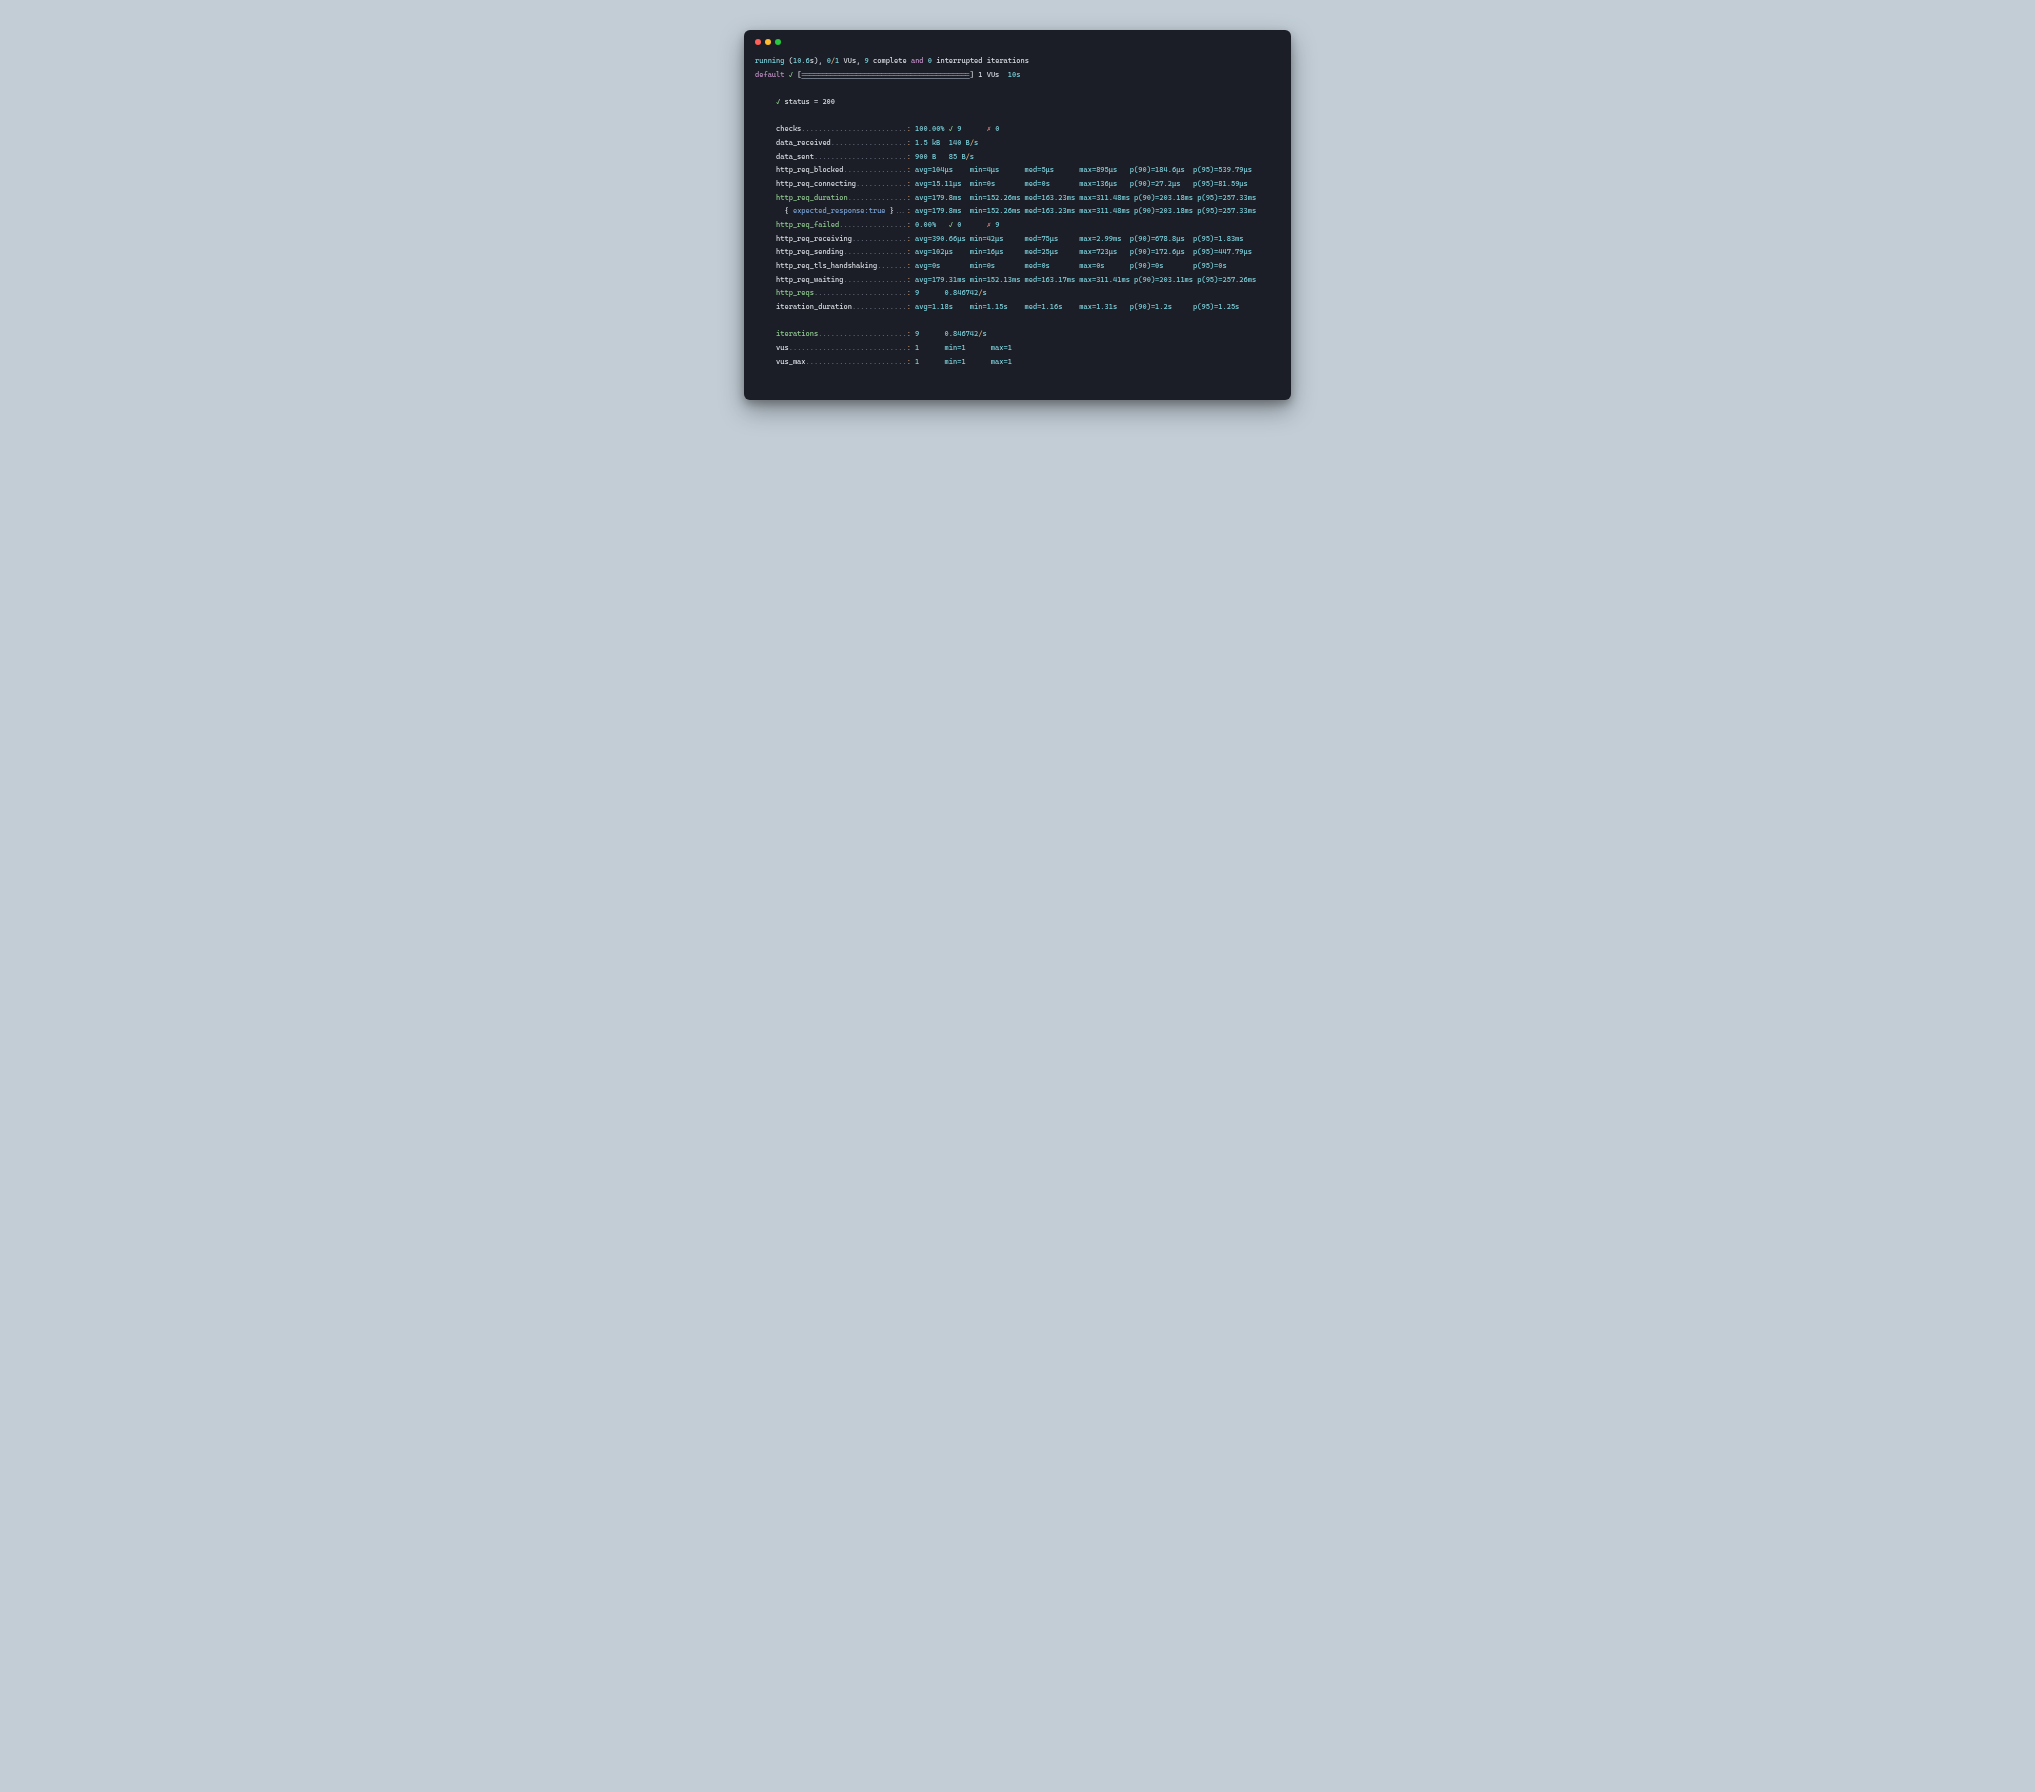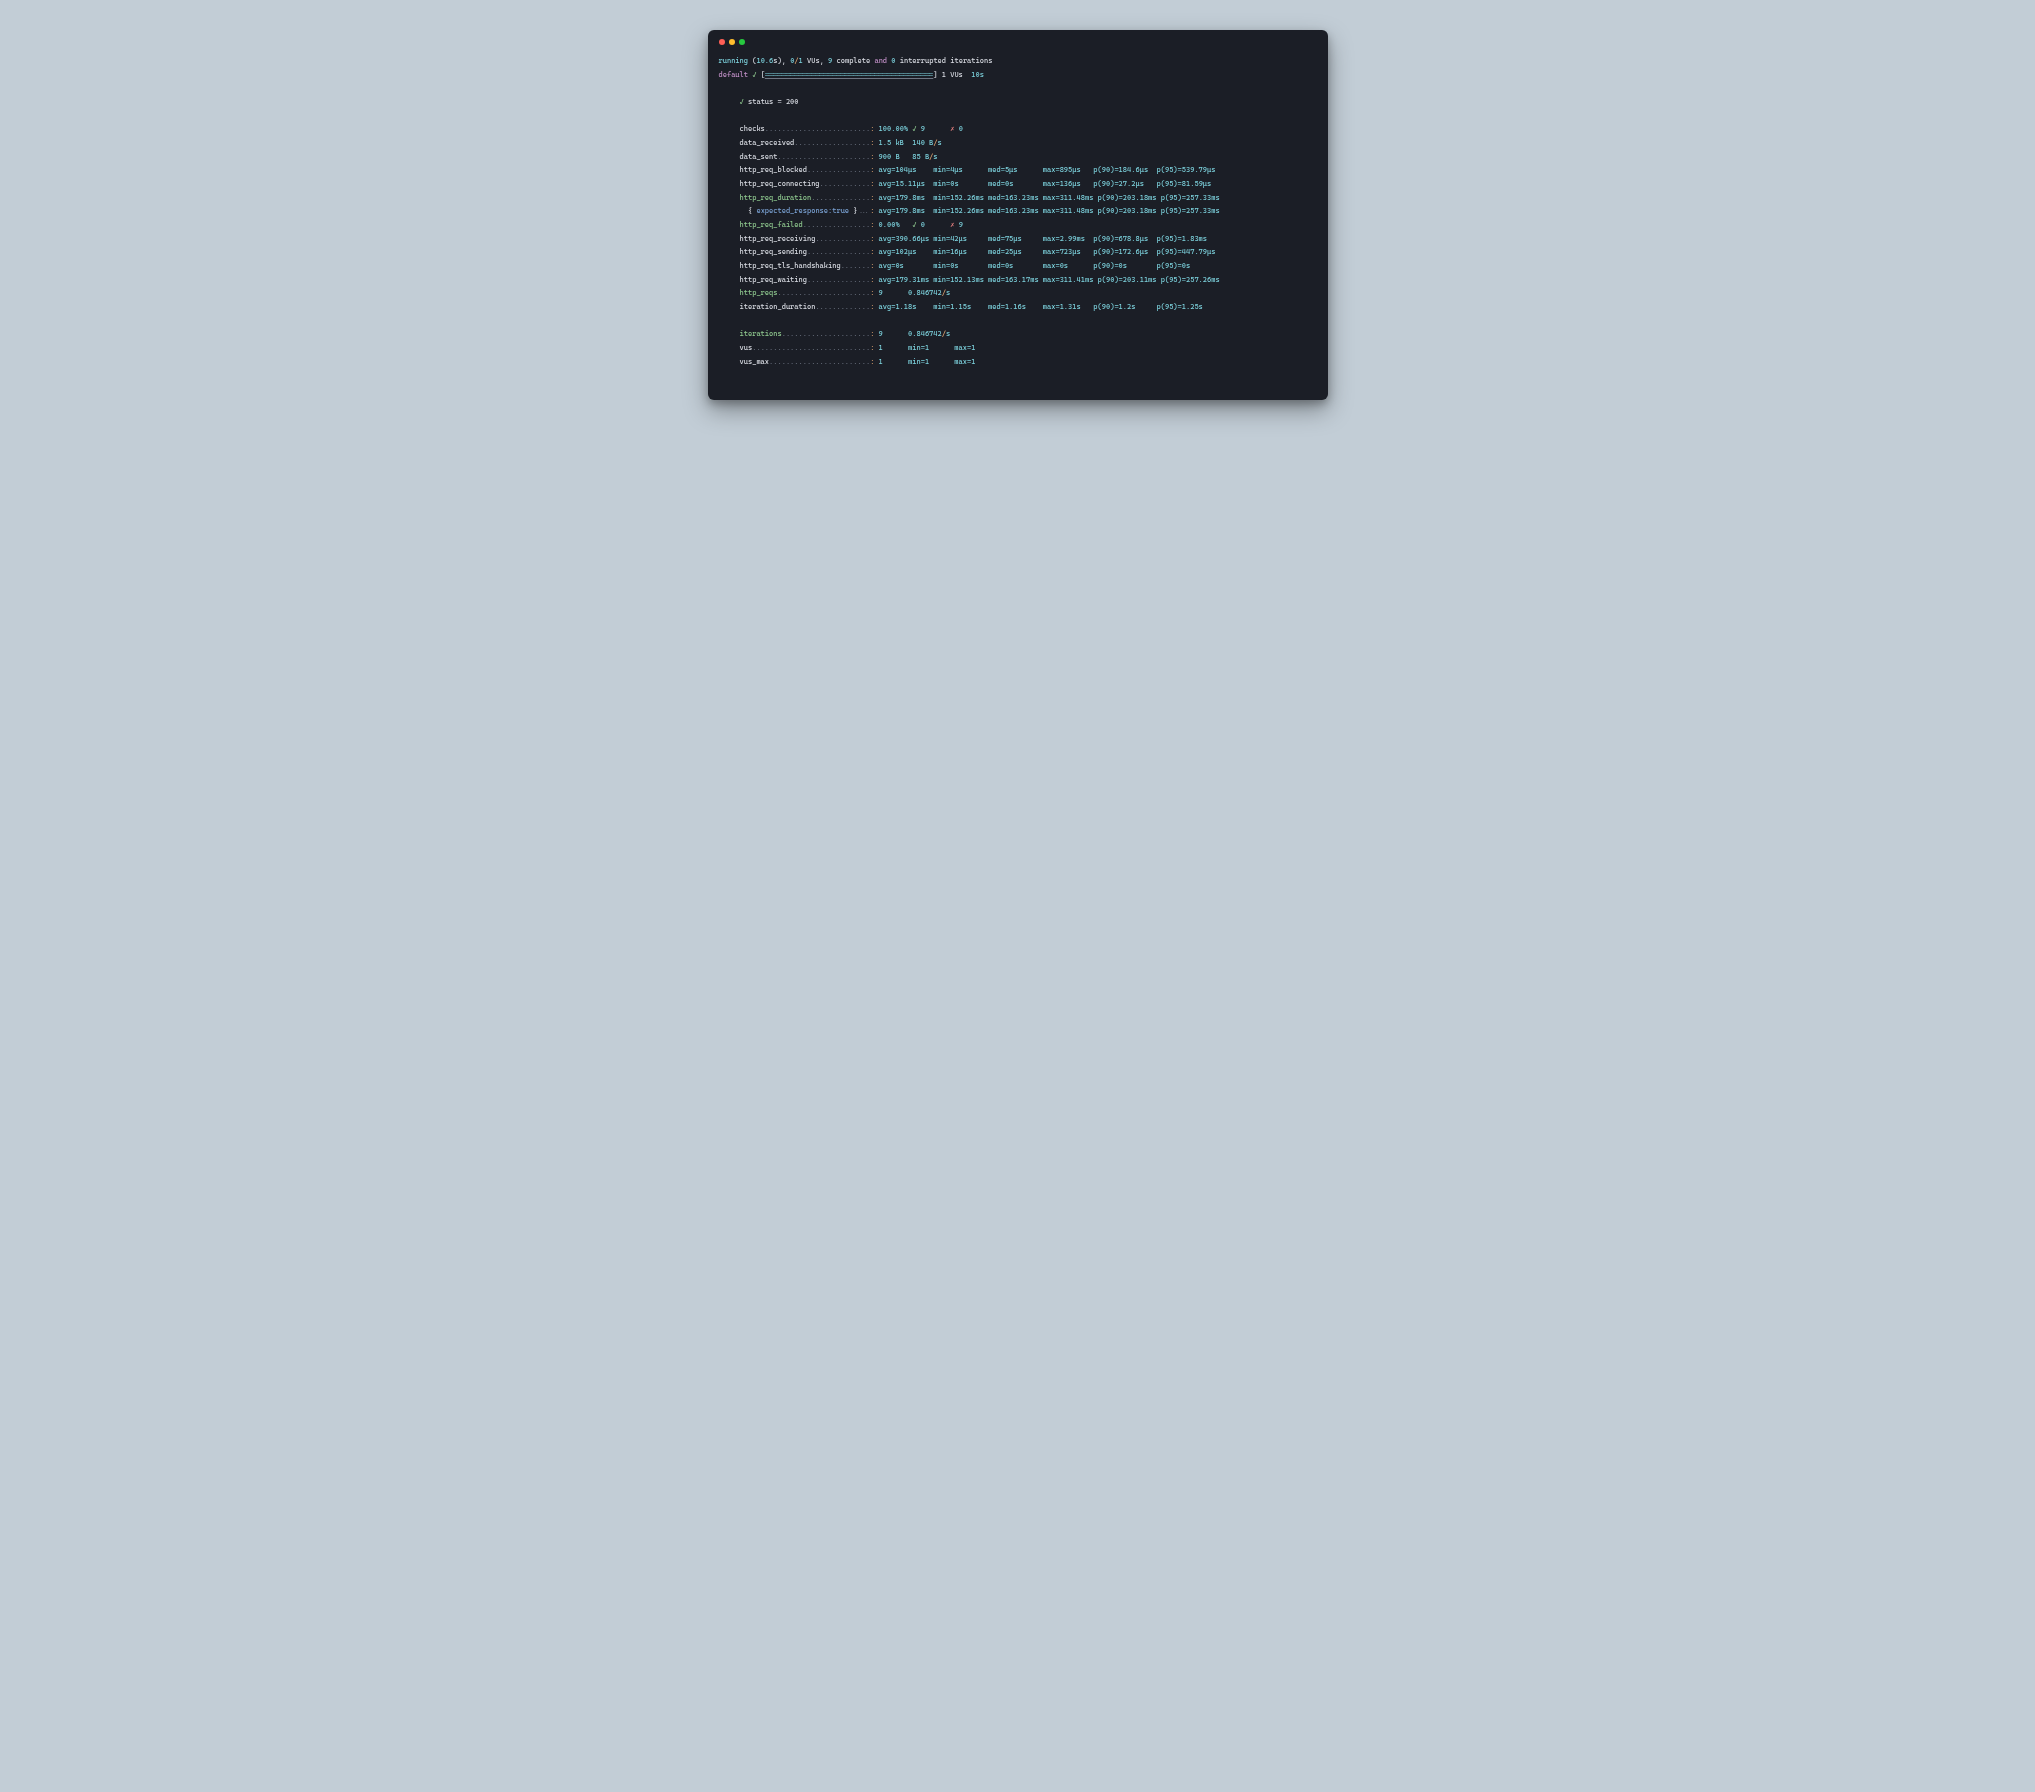--- a/index.html
+++ b/index.html
@@ -11,21 +11,21 @@
     line-height: 1.9;
     min-height: 100vh;
     display: flex;
     align-items: flex-start;
     justify-content: center;
   }
   .terminal {
     background: #1b1e26;
     border-radius: 6px;
     box-shadow: 0 10px 25px rgba(0,0,0,0.35), 0 4px 8px rgba(0,0,0,0.25);
-    width: 620px;
+    width: 547px;
     padding: 9px 11px 18px 11px;
     color: #d9dce3;
   }
   .titlebar {
     display: flex;
     gap: 4px;
     padding-bottom: 9px;
   }
   .dot { width: 6px; height: 6px; border-radius: 50%; }
   .dot.red { background: #ff5f56; }

